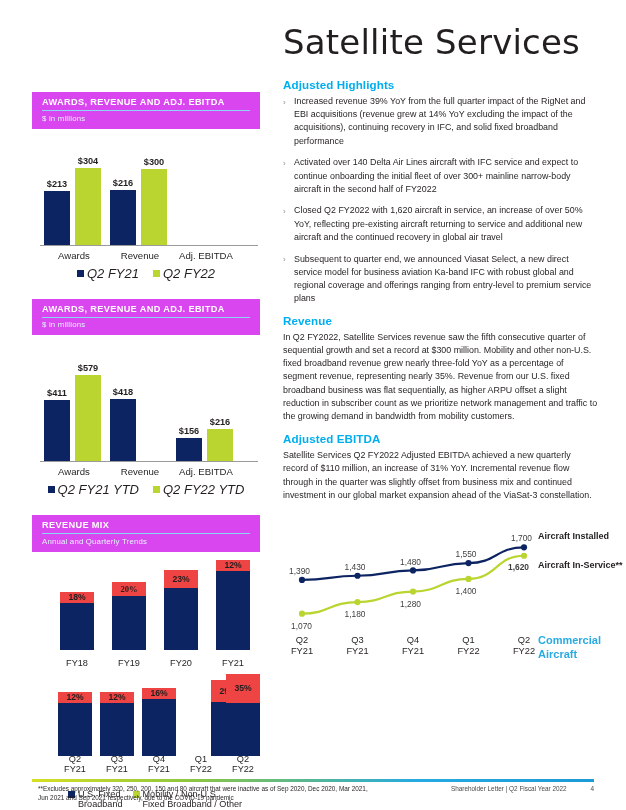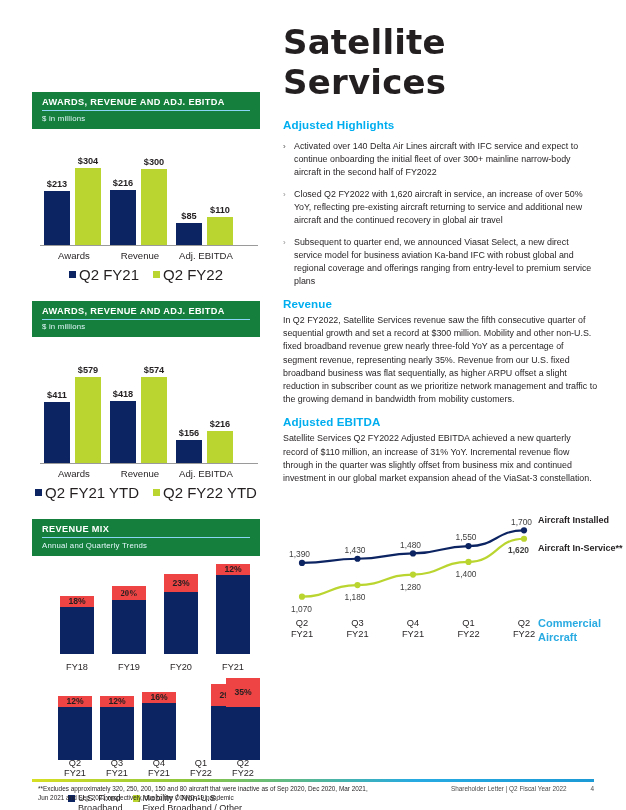--- a/index.html
+++ b/index.html
@@ -9,21 +9,21 @@
     font-family: "Liberation Sans", sans-serif;
     color: #231f20;
     overflow: hidden;
   }
   .page { position: relative; width: 626px; height: 810px; }
 
   
   .left-col { position: absolute; left: 32px; top: 92px; width: 228px; }
 
   .band {
-    background: #15803d; color: #ffffff;
+    background: #d946ef; color: #ffffff;
     padding: 5px 10px 6px 10px;
     width: 228px;
   }
   .band-title {
     font-size: 9.2px; font-weight: bold; letter-spacing: .35px;
     padding-bottom: 3px; border-bottom: 1px solid #8ad6f7;
   }
   .band-sub { font-size: 7.8px; padding-top: 2.5px; color: #e4f6fd; letter-spacing: .2px; }
 
   
@@ -43,21 +43,21 @@
   .gaxis {
     position: absolute; left: 8px; right: 2px; bottom: 15px;
     border-bottom: 1px solid #9a9a9a;
   }
   .gcat {
     position: absolute; bottom: 0; width: 64px; text-align: center;
     font-size: 9.6px; color: #231f20;
   }
   .glegend {
     display: flex; justify-content: center; gap: 14px;
-    margin-top: 5px; font-size: 15px;
+    margin-top: 5px; font-size: 13px; font-style: italic;
   }
   .glegend .li { display: flex; align-items: center; gap: 3px; }
   .swatch { width: 7px; height: 7px; display: inline-block; }
   .srow { position: relative; width: 228px; }
   .sbar { position: absolute; bottom: 18px; width: 34px; }
   .sbar .top { width: 100%; background: #ef4444; position: relative; }
   .sbar .bot { width: 100%; background: #0D2462; }
   .sbar .pct {
     position: absolute; left: 0; right: 0; top: 50%;
     transform: translateY(-50%);
@@ -68,21 +68,21 @@
     font-size: 9.2px; line-height: 10px; color: #231f20;
   }
   .slegend { display: flex; gap: 10px; margin-top: 15px; font-size: 9.1px; padding-left: 36px; }
   .slegend .li { display: flex; gap: 3px; }
   .slegend .li .sw { margin-top: 2.5px; }
   .slegend .txt { line-height: 10.5px; }
 
   
   .right-col { position: absolute; left: 283px; top: 22px; width: 315px; }
   .doc-title {
-    font-size: 34px; font-weight: 700; letter-spacing: .2px;
+    font-size: 34px; font-weight: 400; letter-spacing: .2px;
     color: #231f20; line-height: 40px; margin-bottom: 16px;
     font-family: "DejaVu Sans", sans-serif;
   }
   .h2 {
     color: #00AEEF; font-size: 11.6px; font-weight: bold;
     margin-bottom: 4px; letter-spacing: .1px;
   }
   ul.bullets { list-style: none; }
   ul.bullets li {
     position: relative; padding-left: 11px; margin-bottom: 8.5px;
@@ -157,30 +157,20 @@
             <div class="gbar a" style="height: 55px;">
               <div class="fill navy" style="height: 55px;"></div>
               <div class="vlabel" style="bottom: 57px;">$216</div>
             </div>
             <div class="gbar b" style="height: 76px;">
               <div class="fill lime" style="height: 76px;"></div>
               <div class="vlabel" style="bottom: 78px;">$300</div>
             </div>
           </div>
           <div class="gcat" style="left: 76px;">Revenue</div>
-          <div class="ggroup" style="left: 142px; height: 84px; bottom: 16px;">
-            <div class="gbar a" style="height: 22px;">
-              <div class="fill navy" style="height: 22px;"></div>
-              <div class="vlabel" style="bottom: 24px;">$85</div>
-            </div>
-            <div class="gbar b" style="height: 28px;">
-              <div class="fill lime" style="height: 28px;"></div>
-              <div class="vlabel" style="bottom: 30px;">$110</div>
-            </div>
-          </div>
           <div class="gcat" style="left: 142px;">Adj. EBITDA</div>
           <div class="gaxis"></div>
         </div>
       <div class="glegend" id="legend1">
           <div class="li">
             <span class="swatch navy"></span>
             <span>Q2 FY21</span>
           </div>
           <div class="li">
             <span class="swatch lime"></span>
@@ -203,24 +193,20 @@
             <div class="gbar b" style="height: 86px;">
               <div class="fill lime" style="height: 86px;"></div>
               <div class="vlabel" style="bottom: 88px;">$579</div>
             </div>
           </div>
           <div class="gcat" style="left: 10px;">Awards</div>
           <div class="ggroup" style="left: 76px; height: 94px; bottom: 16px;">
             <div class="gbar a" style="height: 62px;">
               <div class="fill navy" style="height: 62px;"></div>
               <div class="vlabel" style="bottom: 64px;">$418</div>
-            </div>
-            <div class="gbar b" style="height: 86px;">
-              <div class="fill lime" style="height: 86px;"></div>
-              <div class="vlabel" style="bottom: 88px;">$574</div>
             </div>
           </div>
           <div class="gcat" style="left: 76px;">Revenue</div>
           <div class="ggroup" style="left: 142px; height: 94px; bottom: 16px;">
             <div class="gbar a" style="height: 23px;">
               <div class="fill navy" style="height: 23px;"></div>
               <div class="vlabel" style="bottom: 25px;">$156</div>
             </div>
             <div class="gbar b" style="height: 32px;">
               <div class="fill lime" style="height: 32px;"></div>
@@ -331,21 +317,21 @@
         </div>
       </div>
     </div>
   </div>
 
   <div class="right-col">
     <div class="doc-title">Satellite Services</div>
 
     <div class="h2">Adjusted Highlights</div>
     <ul class="bullets" id="bulletList">
-        <li><span class="chev">›</span></li>
+        <li><span class="chev">›</span><span>Increased revenue 39% YoY from the full quarter impact of the RigNet and EBI acquisitions (revenue grew at 14% YoY excluding the impact of the acquisitions), continuing recovery in IFC, and solid fixed broadband performance</span></li>
         <li><span class="chev">›</span><span>Activated over 140 Delta Air Lines aircraft with IFC service and expect to continue onboarding the initial fleet of over 300+ mainline narrow-body aircraft in the second half of FY2022</span></li>
         <li><span class="chev">›</span><span>Closed Q2 FY2022 with 1,620 aircraft in service, an increase of over 50% YoY, reflecting pre-existing aircraft returning to service and additional new aircraft and the continued recovery in global air travel</span></li>
         <li><span class="chev">›</span><span>Subsequent to quarter end, we announced Viasat Select, a new direct service model for business aviation Ka-band IFC with robust global and regional coverage and offerings ranging from entry-level to premium service plans</span></li>
       </ul>
 
     <div class="h2" style="margin-top:2px;">Revenue</div>
     <p class="body">In Q2 FY2022, Satellite Services revenue saw the fifth consecutive quarter of sequential growth and set a record at $300 million.  Mobility and other non-U.S. fixed broadband revenue grew nearly three-fold YoY as a percentage of segment revenue, representing nearly 35%. Revenue from our U.S. fixed broadband business was flat sequentially, as higher ARPU offset a slight reduction in subscriber count as we prioritize network management and traffic to the growing demand in bandwidth from mobility customers.</p>
 
     <div class="h2">Adjusted EBITDA</div>
     <p class="body">Satellite Services Q2 FY2022 Adjusted EBITDA achieved a new quarterly record of $110 million, an increase of 31% YoY.  Incremental revenue flow through in the quarter was slightly offset from business mix and continued investment in our global market expansion ahead of the ViaSat-3 constellation.</p>

